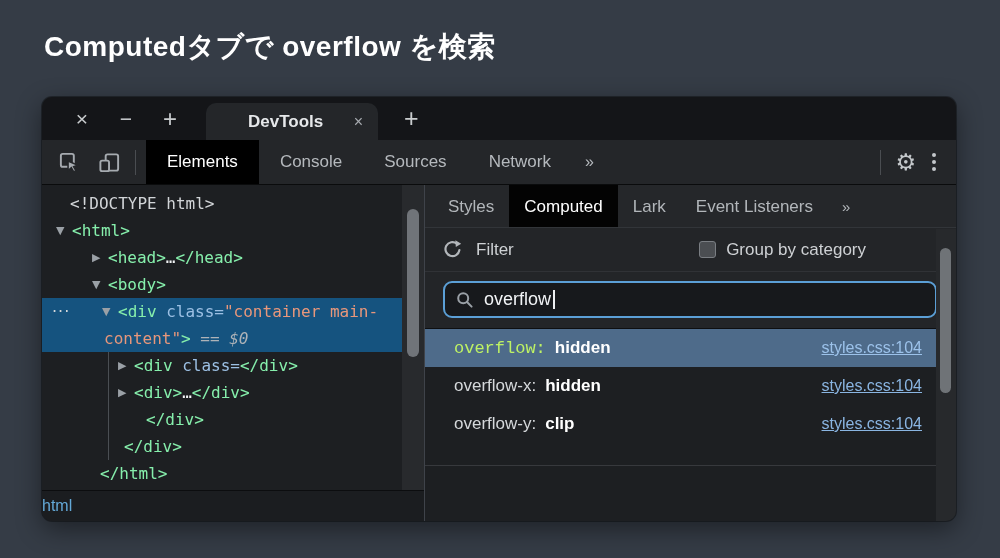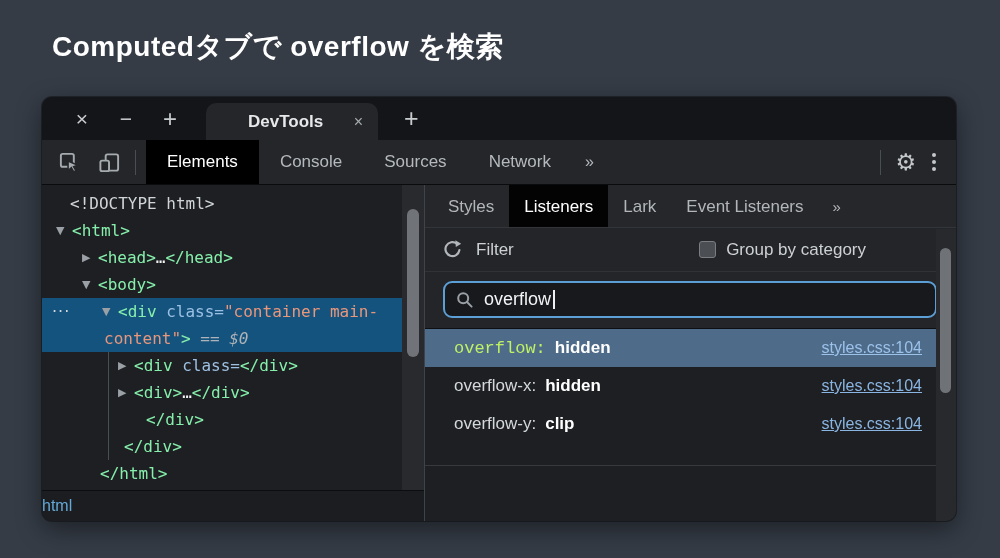--- a/index.html
+++ b/index.html
@@ -4,21 +4,21 @@
 <style>
   * { margin:0; padding:0; box-sizing:border-box; }
   html,body { width:1000px; height:558px; }
   body {
     background:#353c46;
     font-family:"Liberation Sans", sans-serif;
     overflow:hidden;
     position:relative;
   }
   .page-title {
-    position:absolute; left:52px; top:28px;
+    position:absolute; left:44px; top:28px;
     font-size:28px; font-weight:bold; color:#ffffff; letter-spacing:.5px;
   }
   
   .win {
     position:absolute; left:42px; top:97px; width:914px; height:424px;
     background:#1e2023; border-radius:10px; overflow:hidden;
     box-shadow:0 8px 26px rgba(0,0,0,.45), 0 0 0 1px rgba(0,0,0,.35);
     display:flex; flex-direction:column;
   }
   
@@ -52,21 +52,21 @@
   .kebab i { width:4px; height:4px; border-radius:2px; background:#c3c7ca; }
   
   .main { flex:1; display:flex; min-height:0; }
   
   .lpanel { width:383px; flex:none; display:flex; flex-direction:column; background:#1d1f22; border-right:1px solid #3f434a; }
   .tree {
     position:relative; flex:1; padding-top:5px; overflow:hidden;
     font-family:"DejaVu Sans Mono", monospace; font-size:16px; color:#d2d5d8;
   }
   .trow { line-height:27px; white-space:nowrap; }
-  .pl14{padding-left:14px;} .pl28{padding-left:28px;} .pl40{padding-left:40px;}
+  .pl14{padding-left:14px;} .pl28{padding-left:28px;} .pl40{padding-left:50px;}
   .pl58{padding-left:58px;} .pl76{padding-left:76px;} .pl82{padding-left:82px;} .pl104{padding-left:104px;}
   .arrow { display:inline-block; width:16px; color:#9aa0a6; font-family:"DejaVu Sans", sans-serif; font-size:11px; vertical-align:2px; }
   .tag { color:#86efac; }
   .attr { color:#9cc0e4; }
   .val { color:#e8977b; }
   .ell { color:#f2f4f6; }
   .doc { color:#d2d5d8; }
   .flag { color:#aeb3b8; font-style:italic; }
   .selnode { position:relative; background:#15537f; }
   .selnode .line { line-height:27px; white-space:nowrap; }
@@ -205,21 +205,21 @@
         </div>
       </div>
       <div class="crumbbar">
         <span class="crumb">html</span>
       </div>
     </div>
 
     <div class="rpanel">
       <div class="rtabs">
         <span class="rtab">Styles</span>
-        <span class="rtab active">Listeners</span>
+        <span class="rtab active">Computed</span>
         <span class="rtab">Lark</span>
         <span class="rtab">Event Listeners</span>
         <span class="rtab-more">»</span>
       </div>
       <div class="filterbar">
         <span class="refresh">
           <svg width="21" height="21" viewBox="0 0 21 21">
             <path d="M14.8 4.6 A7 7 0 1 0 17.4 11.2" fill="none" stroke="#b2b6ba" stroke-width="2.2" stroke-linecap="round"></path>
             <polygon points="13.4,1.2 19.2,4.8 13.8,8" fill="#b2b6ba"></polygon>
           </svg>

